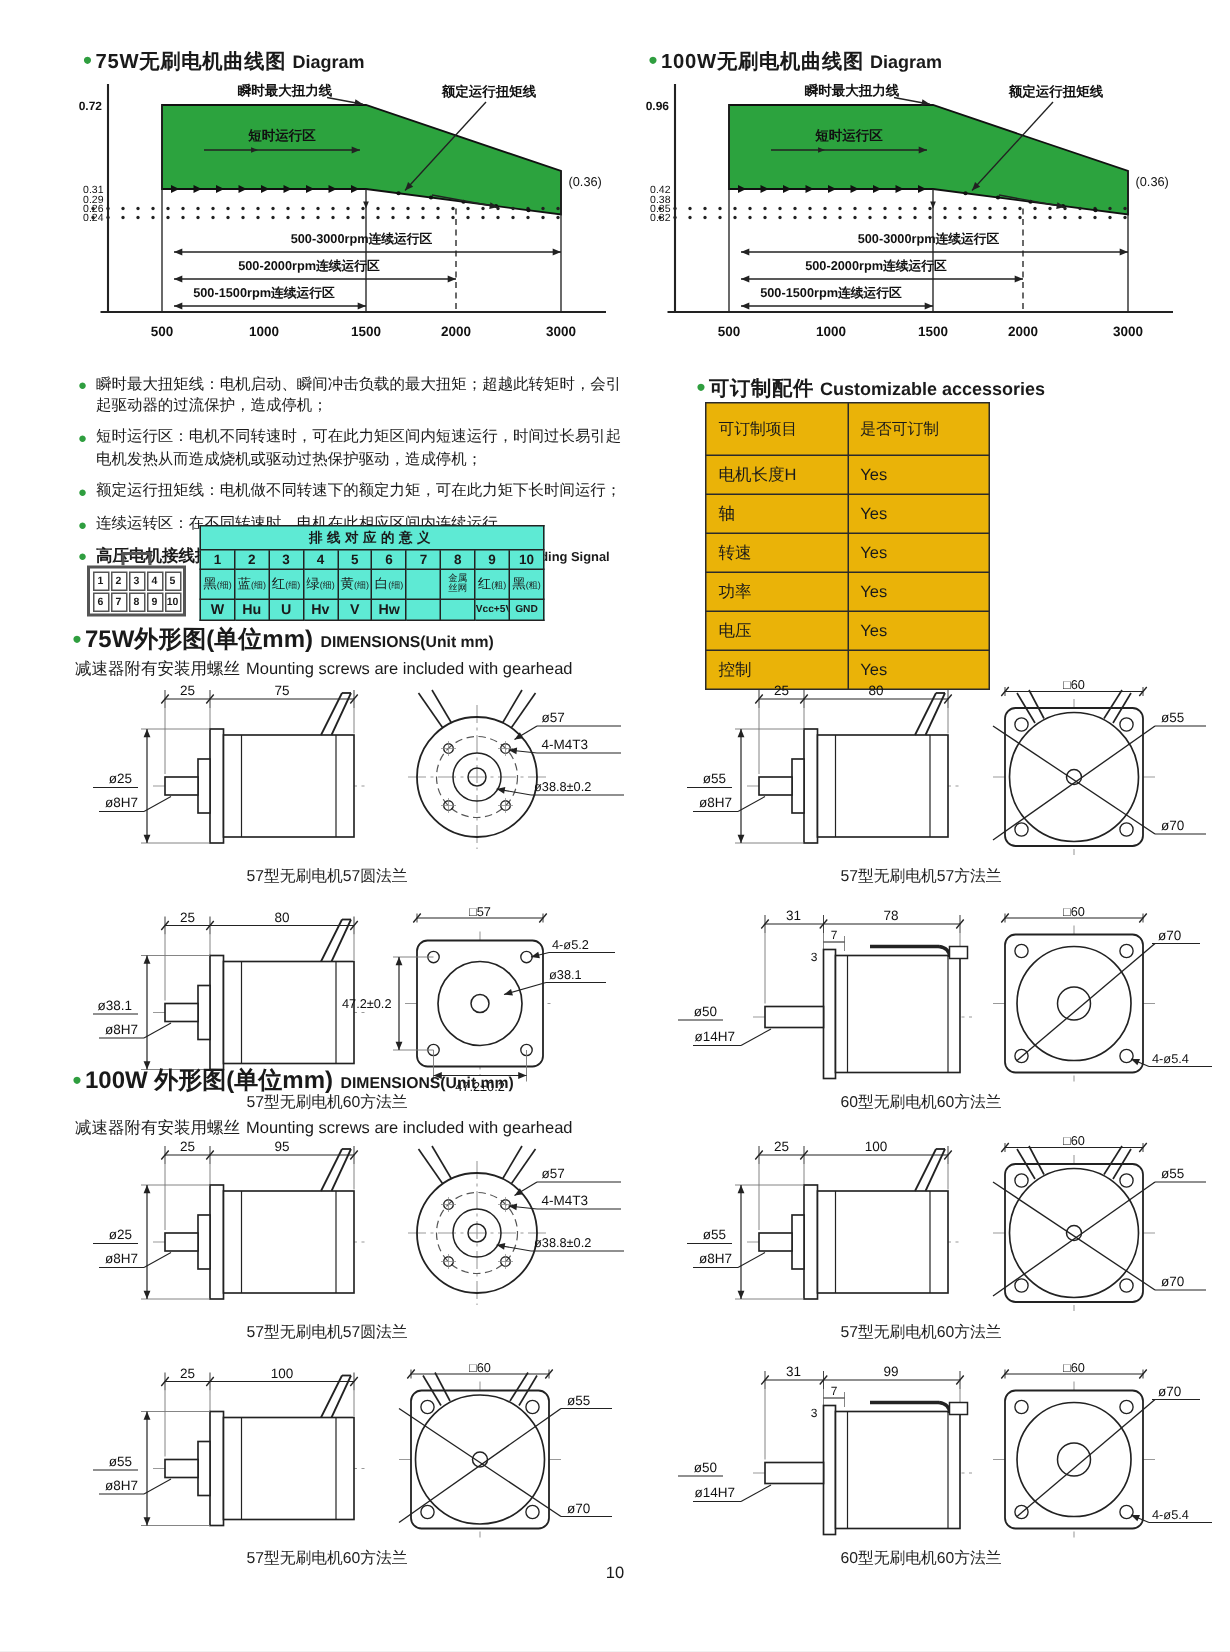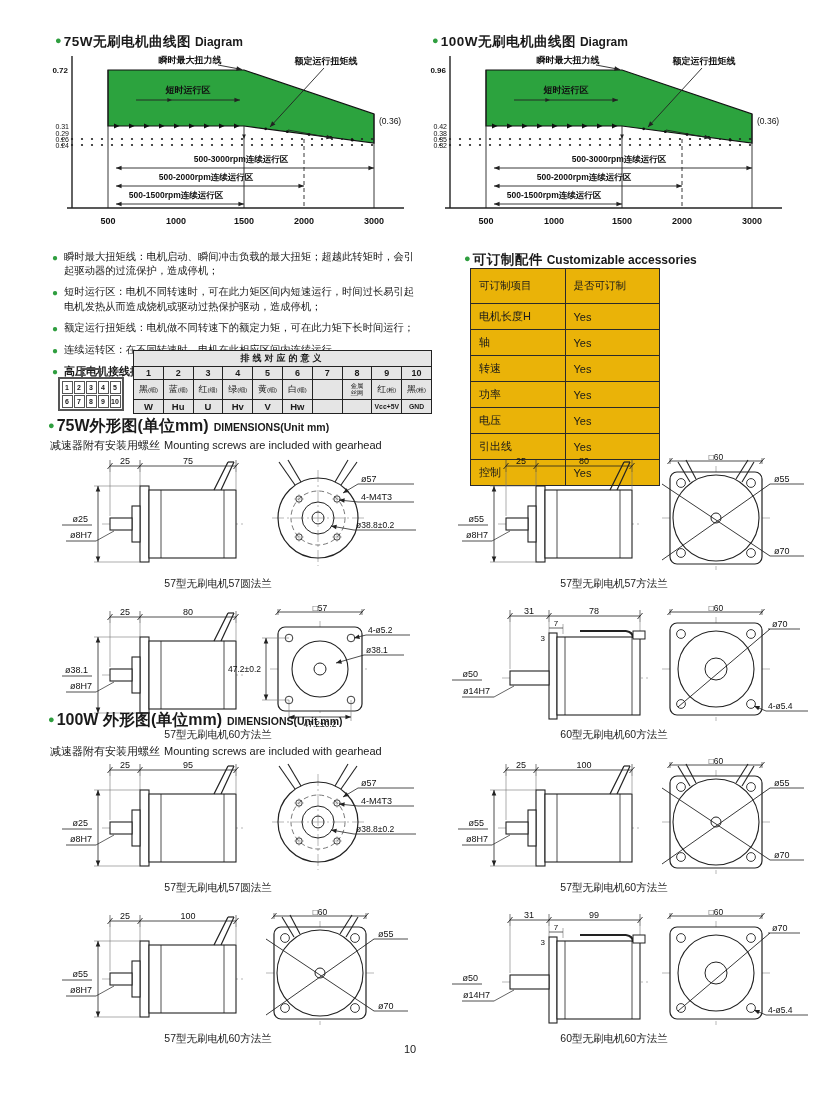--- a/index.html
+++ b/index.html
@@ -20,21 +20,21 @@
   .notes .note.bold .nt{font-weight:bold;font-size:11px;}
   .notes .nt .en{font-weight:bold;font-size:8.6px;margin-left:4px;}
   
   .conn{width:66px;}
   .conn-tab{width:16px;height:7px;border:2px solid #555;border-bottom:none;margin:0 auto;}
   .conn-body{border:2px solid #555;padding:1px;background:#fff;}
   .conn-row{display:flex;justify-content:center;}
   .conn-cell{width:10px;height:11px;border:1px solid #555;margin:0.5px;font-size:7px;font-weight:bold;
              display:flex;align-items:center;justify-content:center;}
   
-  table.wt{border-collapse:collapse;table-layout:fixed;width:299px;background:#e5e5e5;}
+  table.wt{border-collapse:collapse;table-layout:fixed;width:230px;background:#5eead4;}
   table.wt td{border:1px solid #222;text-align:center;padding:0;font-size:9px;overflow:hidden;}
   td.wt-title{font-size:10.5px;font-weight:bold;letter-spacing:3px;height:15px;}
   tr.wt-pins td{font-weight:bold;font-size:9px;height:12px;}
   tr.wt-colors td{height:19px;font-size:9px;}
   tr.wt-colors .paren{font-size:6px;}
   tr.wt-colors .tiny{font-size:6.3px;line-height:1.08;display:block;}
   tr.wt-signals td{font-weight:bold;font-size:9.5px;height:13px;}
   tr.wt-signals td.sig-sm{font-size:6.8px;}
   
   table.acc{border-collapse:collapse;width:190px;background:#eab308;}
@@ -423,24 +423,20 @@
           </tr>
           <tr>
             <td>功率</td>
             <td>Yes</td>
           </tr>
           <tr>
             <td>电压</td>
             <td>Yes</td>
           </tr>
           <tr>
-            <td>引出线</td>
-            <td>Yes</td>
-          </tr>
-          <tr>
             <td>控制</td>
             <td>Yes</td>
           </tr>
         </tbody>
       </table>
     </div>
 
   <div class="abs sec-head" style="left:48px;top:416px">
     <span class="gdot">●</span><span class="zh">75W外形图(单位mm)</span><span class="en">DIMENSIONS(Unit mm)</span>
   </div>

